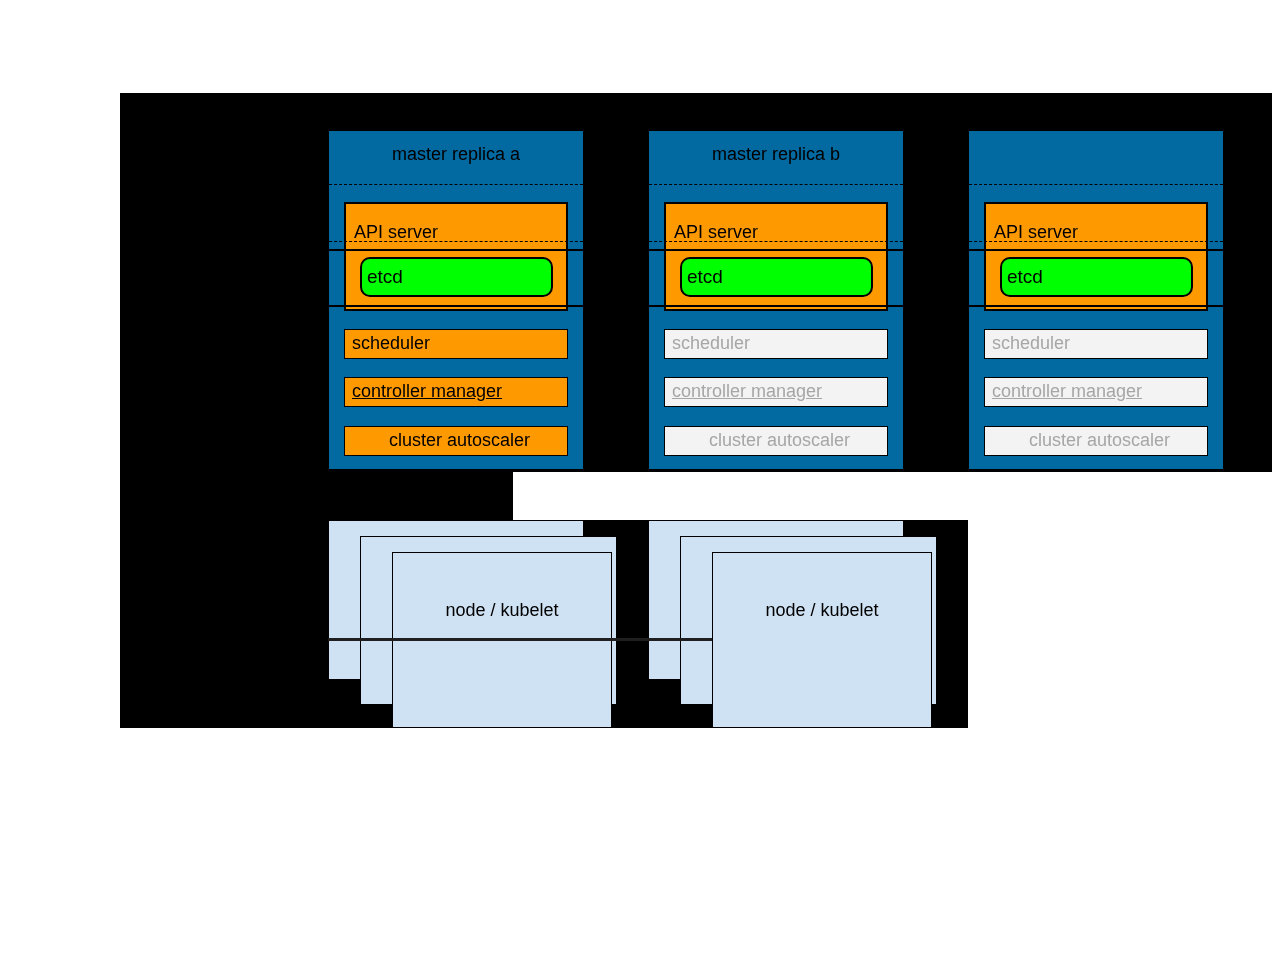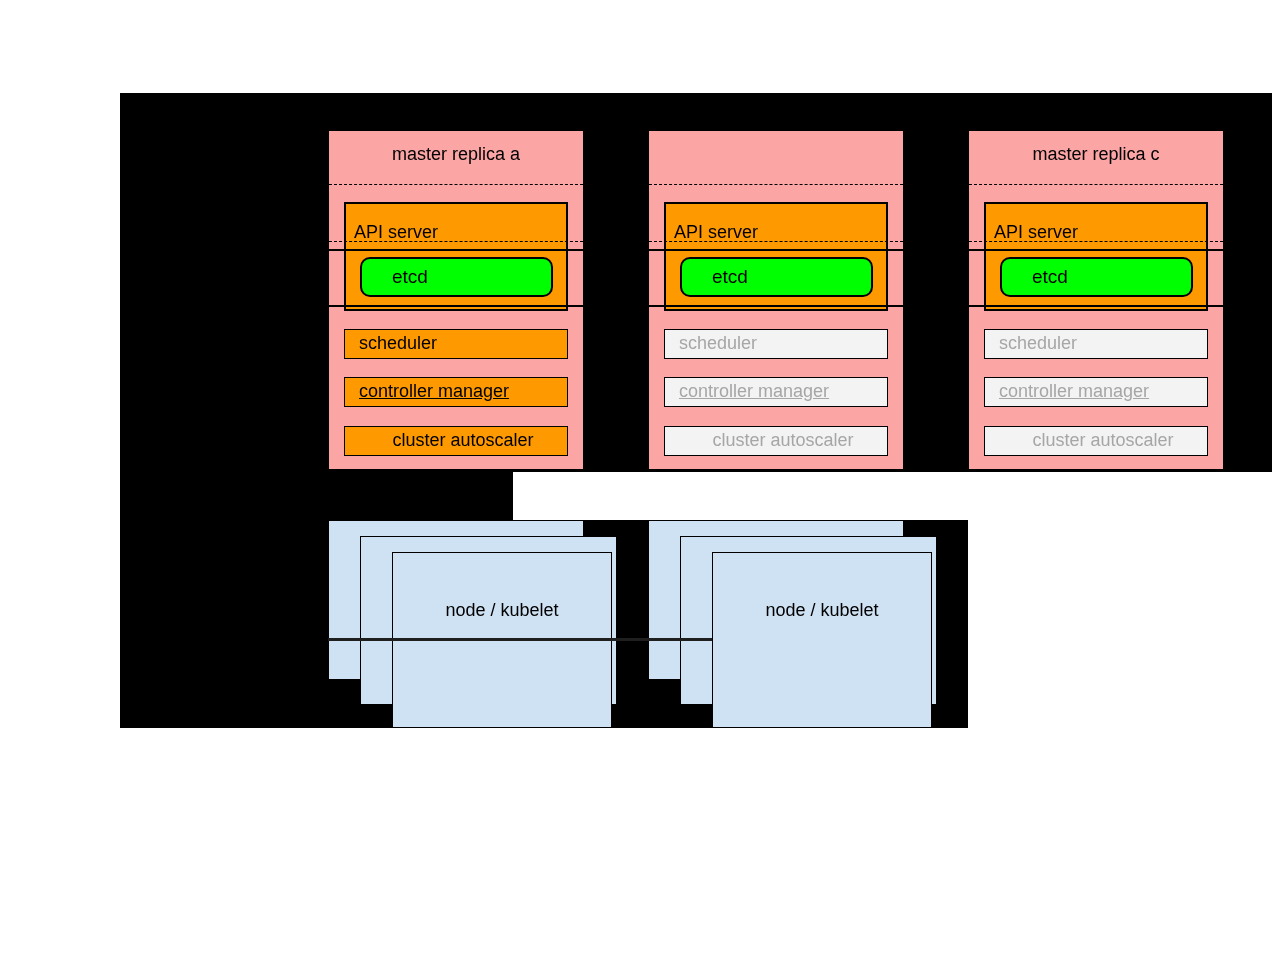--- a/index.html
+++ b/index.html
@@ -5,33 +5,33 @@
   html,body{margin:0;padding:0;background:#fff;}
   body{width:1280px;height:960px;position:relative;font-family:"Liberation Sans",sans-serif;color:#000;overflow:hidden;}
 
   
   .blk{position:absolute;background:#000;}
   #blk-top{left:120px;top:93px;width:1152px;height:379px;}
   #blk-strip{left:120px;top:472px;width:393px;height:48px;}
   #blk-bottom{left:120px;top:520px;width:848px;height:208px;}
 
   
-  .replica{position:absolute;top:130px;width:256px;height:340px;background:#fca5a5;border:1px solid #000;box-sizing:border-box;}
+  .replica{position:absolute;top:130px;width:256px;height:340px;background:#0369a1;border:1px solid #000;box-sizing:border-box;}
   .rep-a{left:328px;} .rep-b{left:648px;} .rep-c{left:968px;}
   .replica-title{position:absolute;top:13px;left:0;width:100%;text-align:center;font-size:18px;}
 
   .dashed-line{position:absolute;left:0;width:100%;height:0;border-top:1px dashed #000;z-index:5;}
   .solid-line{position:absolute;left:0;width:100%;height:2px;background:#000;z-index:5;}
   .dash-1{top:53px;} .dash-2{top:110px;} .solid-1{top:118px;} .solid-2{top:174px;}
 
   .api-box{position:absolute;left:15px;top:71px;width:224px;height:109px;background:#ff9900;border:2px solid #000;z-index:2;box-sizing:border-box;}
   .api-label{padding:18px 0 0 8px;font-size:18px;}
-  .etcd-box{position:absolute;left:31px;top:126px;width:193px;height:40px;background:#00ff00;border:2px solid #000;border-radius:10px;z-index:6;box-sizing:border-box;font-size:19px;line-height:35px;padding-left:30px;}
+  .etcd-box{position:absolute;left:31px;top:126px;width:193px;height:40px;background:#00ff00;border:2px solid #000;border-radius:10px;z-index:6;box-sizing:border-box;font-size:19px;line-height:35px;padding-left:5px;}
 
-  .row{position:absolute;left:15px;width:224px;height:30px;border:1px solid #000;box-sizing:border-box;font-size:18px;line-height:27px;padding-left:14px;overflow:hidden;white-space:nowrap;}
+  .row{position:absolute;left:15px;width:224px;height:30px;border:1px solid #000;box-sizing:border-box;font-size:18px;line-height:27px;padding-left:7px;overflow:hidden;white-space:nowrap;}
   .row-0{top:198px;} .row-1{top:246px;text-decoration:underline;} .row-2{top:295px;text-align:center;}
   .row.active{background:#ff9900;color:#000;}
   .row.inactive{background:#f3f3f3;color:#a6a6a6;}
 
   
   .node-box{position:absolute;background:#cfe2f3;border:1px solid #000;box-sizing:border-box;}
   .nb-back{top:520px;width:256px;height:160px;z-index:1;}
   .nb-mid{top:536px;width:257px;height:169px;z-index:2;}
   .nb-front{top:552px;width:220px;height:176px;z-index:3;}
   .s1-back{left:328px;} .s1-mid{left:360px;} .s1-front{left:392px;}
@@ -56,35 +56,35 @@
   <div class="dashed-line dash-2"></div>
   <div class="solid-line solid-1"></div>
   <div class="etcd-box">etcd</div>
   <div class="solid-line solid-2"></div>
   <div class="row row-0 active">scheduler</div>
   <div class="row row-1 active">controller manager</div>
   <div class="row row-2 active">cluster autoscaler</div>
 </div>
 
 <div class="replica rep-b">
+  <div class="replica-title">master replica b</div>
   <div class="dashed-line dash-1"></div>
   <div class="api-box">
     <div class="api-label">API server</div>
   </div>
   <div class="dashed-line dash-2"></div>
   <div class="solid-line solid-1"></div>
   <div class="etcd-box">etcd</div>
   <div class="solid-line solid-2"></div>
   <div class="row row-0 inactive">scheduler</div>
   <div class="row row-1 inactive">controller manager</div>
   <div class="row row-2 inactive">cluster autoscaler</div>
 </div>
 
 <div class="replica rep-c">
-  <div class="replica-title">master replica c</div>
   <div class="dashed-line dash-1"></div>
   <div class="api-box">
     <div class="api-label">API server</div>
   </div>
   <div class="dashed-line dash-2"></div>
   <div class="solid-line solid-1"></div>
   <div class="etcd-box">etcd</div>
   <div class="solid-line solid-2"></div>
   <div class="row row-0 inactive">scheduler</div>
   <div class="row row-1 inactive">controller manager</div>

